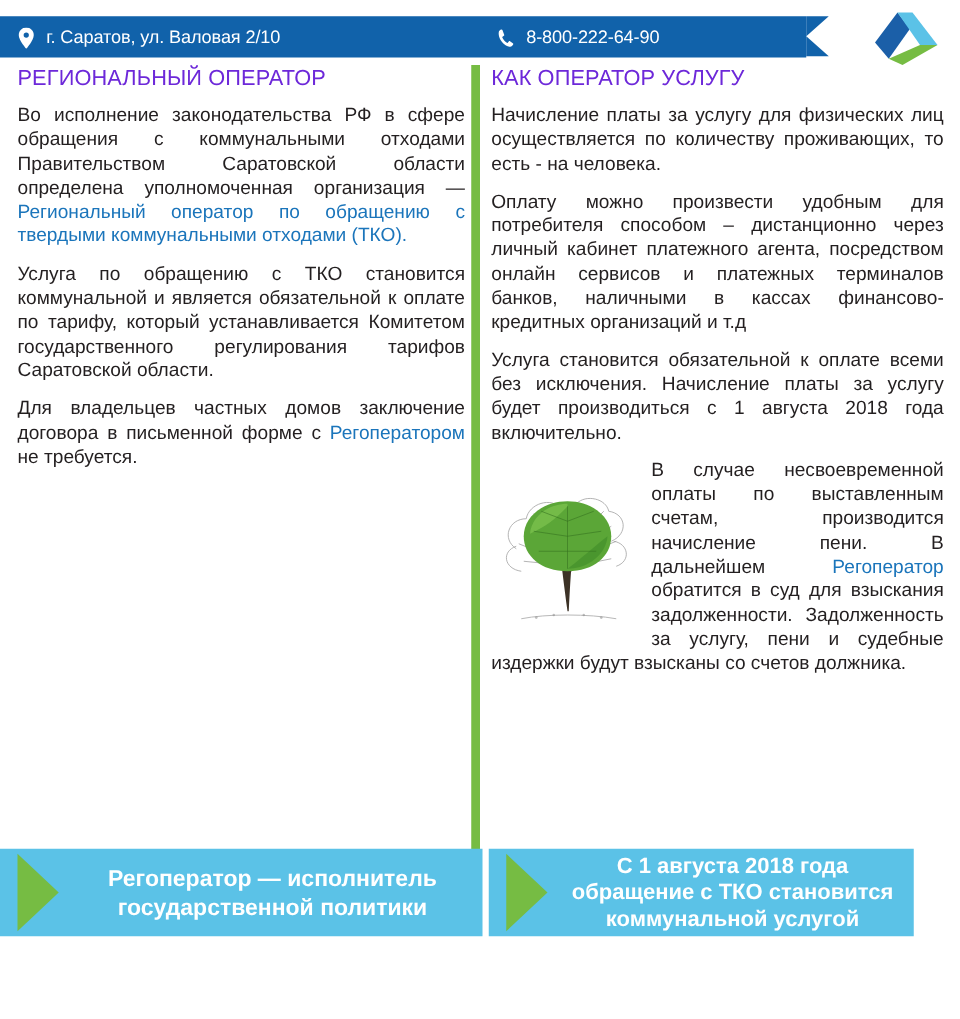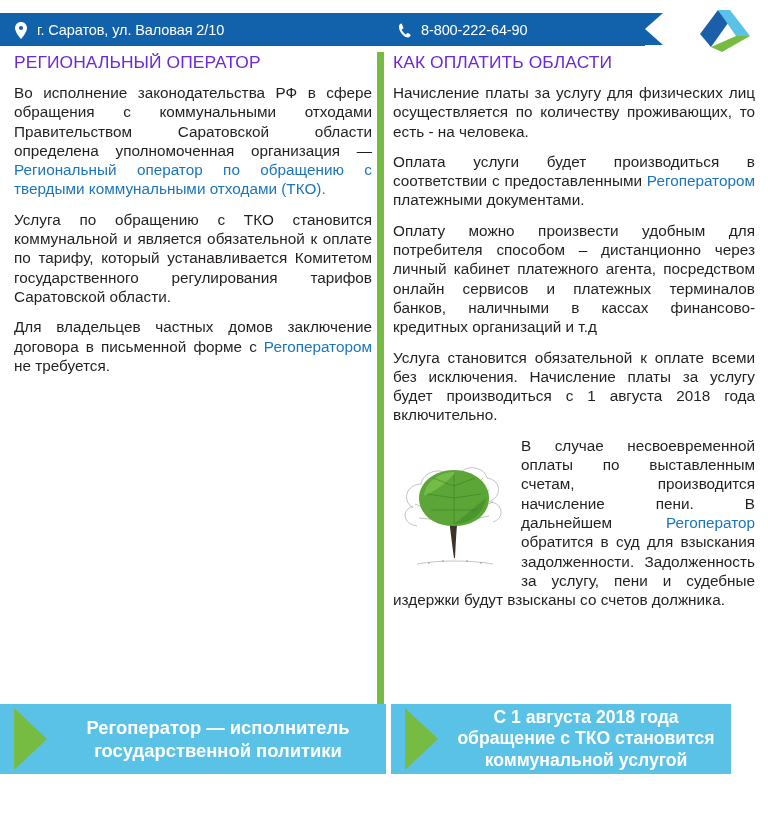--- a/index.html
+++ b/index.html
@@ -103,21 +103,21 @@
   #tree-figure {
     float: left;
     width: 122px; height: 135px;
     margin: 4px 6px 0 0;
     shape-outside: margin-box;
   }
 
   
   #banners {
     position: absolute;
-    left: 0; top: 704px;
+    left: 0; top: 679px;
     width: 768px; height: 70px;
   }
   .banner {
     position: absolute;
     top: 0; height: 70px;
     background: #5bc2e7;
     color: #ffffff;
     overflow: hidden;
   }
   #banner-left { left: 0; width: 386px; }
@@ -190,25 +190,24 @@
       </h2>
       <div id="left-paras">
           <p class="para" id="left_column-p1"><span>Во исполнение законодательства РФ в сфере обращения с коммунальными отходами Правительством Саратовской области определена уполномоченная организация — </span><span class="hl">Региональный оператор по обращению с твердыми коммунальными отходами (ТКО).</span></p>
           <p class="para" id="left_column-p3"><span>Услуга по обращению с ТКО становится коммунальной и является обязательной к оплате по тарифу, который устанавливается Комитетом государственного регулирования тарифов Саратовской области.</span></p>
           <p class="para" id="left_column-p5"><span>Для владельцев частных домов заключение договора в письменной форме с </span><span class="hl">Регоператором</span><span> не требуется.</span></p>
         </div>
     </div>
 
     <div class="col" id="col-right">
       <h2 class="col-title">
-        <span class="t1">КАК ОПЛАТИТЬ ОБЛАСТИ</span>
+        <span class="t1">КАК ОПЕРАТОР УСЛУГУ</span>
       </h2>
       <div id="right-paras">
           <p class="para" id="right_column-r1"><span>Начисление платы за услугу для физических лиц осуществляется по количеству проживающих, то есть - на человека.</span></p>
-          <p class="para" id="right_column-r2"><span>Оплата услуги будет производиться в соответствии с предоставленными </span><span class="hl">Регоператором</span><span> платежными документами.</span></p>
           <p class="para" id="right_column-r3"><span>Оплату можно произвести удобным для потребителя способом – дистанционно через личный кабинет платежного агента, посредством онлайн сервисов и платежных терминалов банков, наличными в кассах финансово-кредитных организаций и т.д</span></p>
           <p class="para" id="right_column-r4"><span>Услуга становится обязательной к оплате всеми без исключения. Начисление платы за услугу будет производиться с 1 августа 2018 года включительно.</span></p>
           <p class="para" id="right_column-r5"><span id="tree-figure">
     <svg width="122" height="135" viewBox="0 0 122 135">
       <g stroke="#9a9a9a" stroke-width="0.7" fill="none" opacity="0.85">
         <path d="M20,68 C8,60 14,44 28,44 C30,32 48,26 56,36"></path>
         <path d="M96,62 C110,56 108,40 94,38 C92,28 76,24 68,32"></path>
         <path d="M24,86 C10,84 8,70 20,66"></path>
         <path d="M100,82 C112,78 110,64 98,62"></path>
         <path d="M34,40 L48,56 M28,52 L44,64 M22,64 L42,72 M26,78 L46,80

